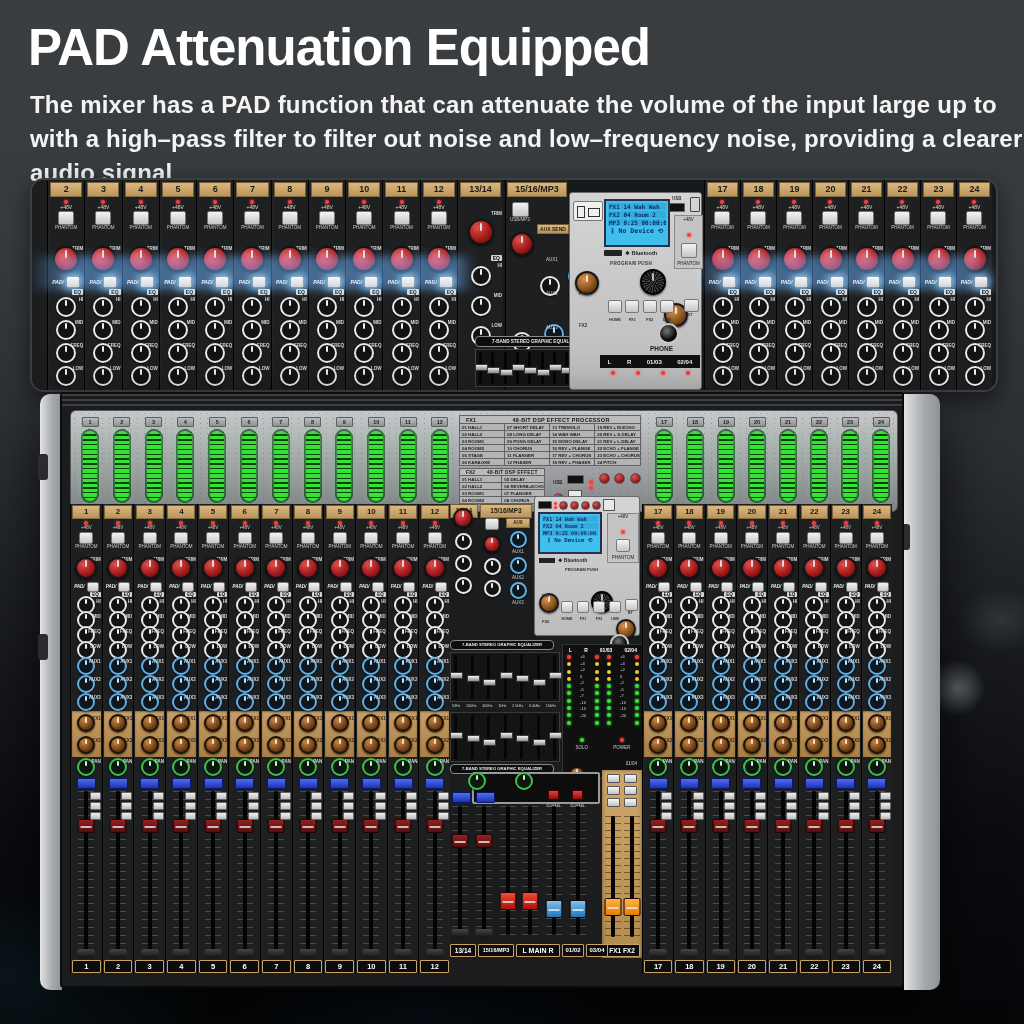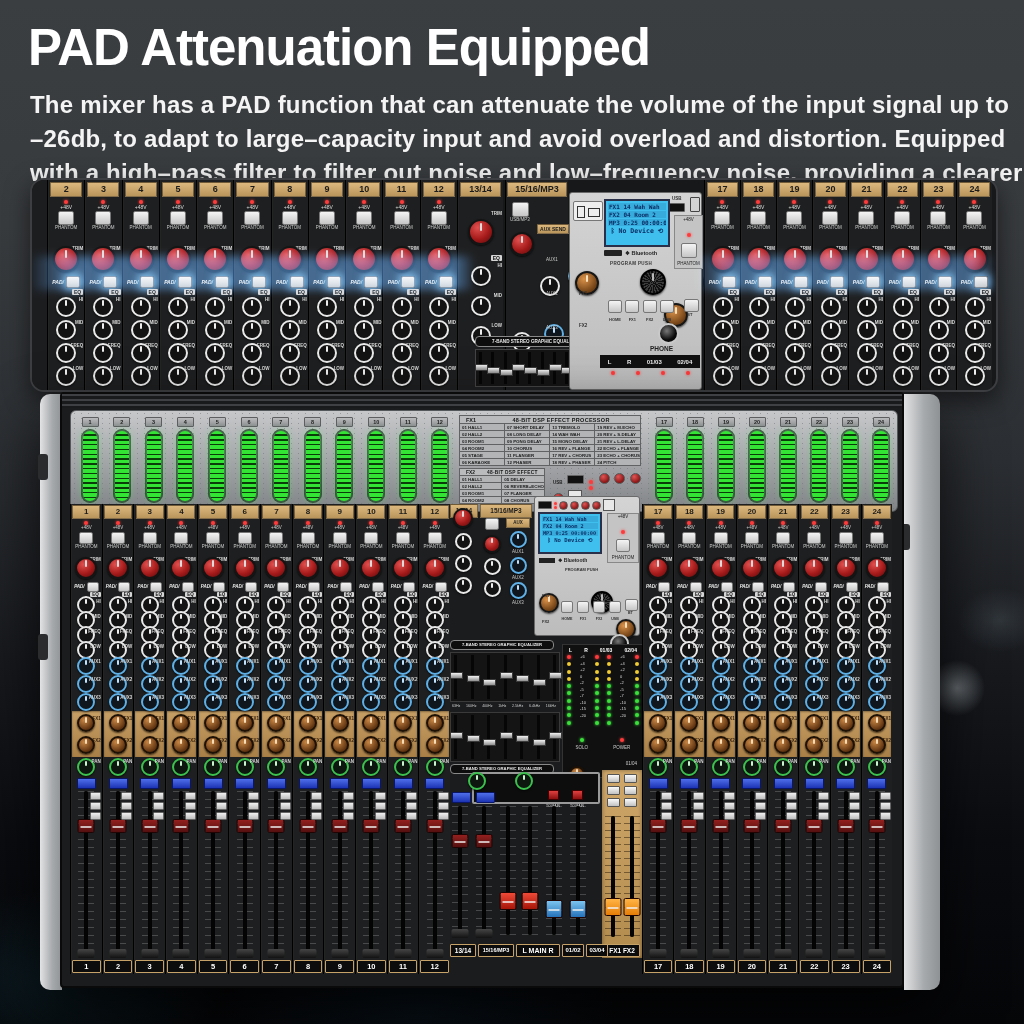--- a/index.html
+++ b/index.html
@@ -96,22 +96,21 @@
   .jack{display:inline-block;border-radius:50%;background:radial-gradient(circle at 40% 35%,#777,#0a0a0a 60%);border:2px solid #c9c9c9;}
   .swt{display:inline-block;width:11px;height:7px;background:linear-gradient(#fafafa,#c2c2c2);border:1px solid #555;border-radius:1px;}
   .scl{font-size:4px;color:#ddd;line-height:1;}
 </style>
 </head>
 <body>
 <div id="stage">
 
 <div class="h-title">PAD Attenuation Equipped</div>
 <div class="h-body">
-  <div>The mixer has a PAD function that can attenuate the volume of the input signal up to</div>
-  <div>–26db, to adapt to large–capacity input and avoid overload and distortion. Equipped</div>
+  <div>The mixer has a PAD function that can attenuate the volume of the input large up to</div>
   <div>with a high–pass filter to filter out noise and low–frequency noise, providing a clearer audio signal</div>
 </div>
 
 <div id="topstrip">
   <div class="abs" id="ts-sliver" style="left:0;top:0;width:15px;height:210px;background:#1c1d1f;border-right:1px solid #000;"></div>
   <div class="abs" id="ts-left" style="left:15px;top:0;width:410px;height:210px;display:flex;">
         <div class="tsch" style="flex:1">
 <div class="chnum tan" style="width:88%">2</div>
 <div style="height:44px;display:flex;flex-direction:column;align-items:center;gap:1px;padding-top:3px">
 <i class="led lr"></i>

